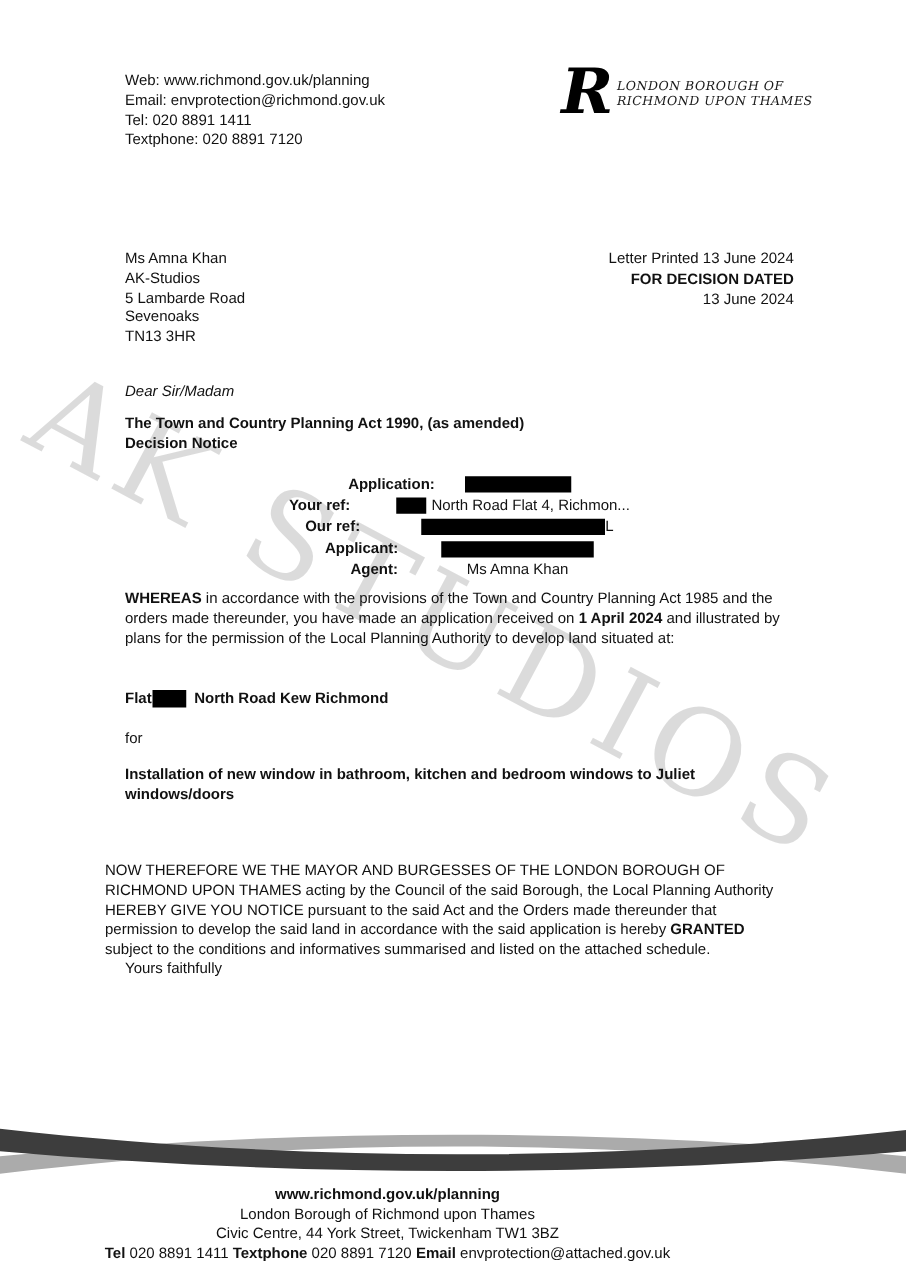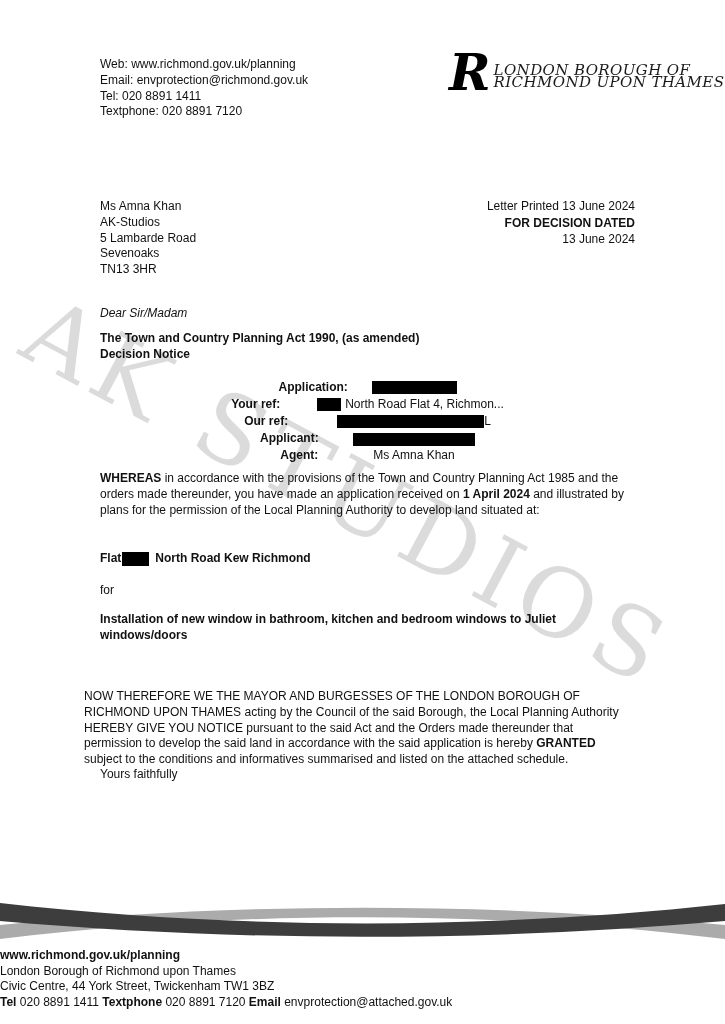--- a/index.html
+++ b/index.html
@@ -47,21 +47,21 @@
     font-size: 50px;
     line-height: 46px;
     color: #000;
     letter-spacing: -2px;
   }
   .logo-text {
     margin-left: 5px;
     margin-top: 6px;
     font-family: "DejaVu Serif", serif;
     font-style: italic;
-    font-size: 15px;
+    font-size: 10px;
     line-height: 12px;
     letter-spacing: 0.4px;
     white-space: nowrap;
     color: #1a1a1a;
   }
 
   
   .address-row { left: 100px; top: 199px; width: 535px; display: flex; justify-content: space-between; }
   .dates { text-align: right; }
   .dates .for-decision { font-weight: bold; margin-top: 1px; }
@@ -82,21 +82,21 @@
   .whereas   { left: 100px; top: 471px; width: 537px; }
   .site-line { left: 100px; top: 551px; width: 535px; font-weight: bold; }
   .for-line  { left: 100px; top: 583px; width: 535px; }
   .proposal  { left: 100px; top: 612px; width: 537px; font-weight: bold; }
   .grant     { left: 84px; top: 657px; width: 540px; margin-top: 32px; }
   .closing   { left: 100px; top: 767px; width: 535px; }
   .b { font-weight: bold; }
 
   
   .swoosh { left: 0; top: 895px; width: 725px; height: 50px; }
-  .footer-text { left: 0; top: 948px; width: 620px; line-height: 15.6px; }
+  .footer-text { left: 0; top: 948px; width: 620px; text-align: center; line-height: 15.6px; }
   .footer-text .url { font-weight: bold; }
 </style>
 </head>
 <body>
 
 <div class="page">
 
   <div class="watermark">AK STUDIOS</div>
 
   <div class="layer contact-block">

